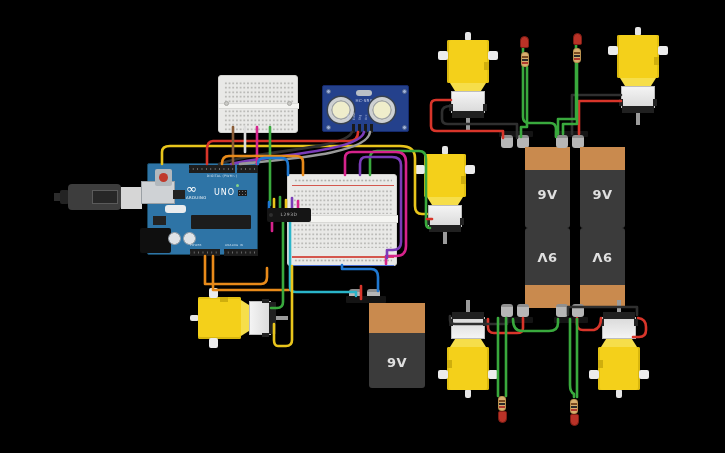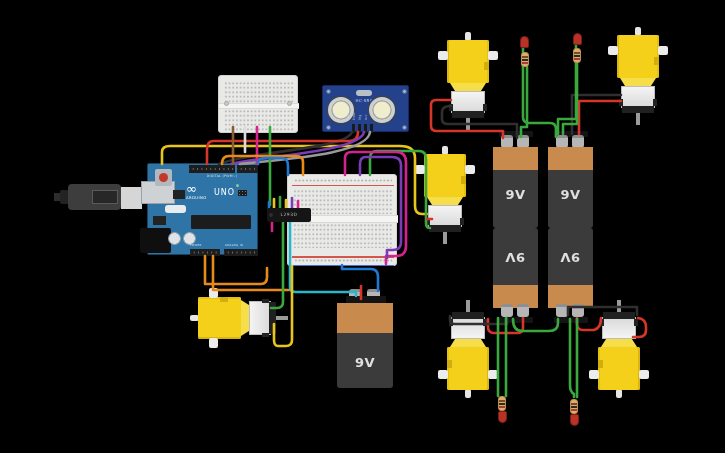--- a/index.html
+++ b/index.html
@@ -71,21 +71,21 @@
   .screw{position:absolute;width:5px;height:5px;border-radius:50%;background:#9db0d8;border:1px solid #55688f;}
   .slot{position:absolute;left:33px;top:4px;width:16px;height:6px;background:#b9bfc6;border-radius:3px;}
   .xducer{position:absolute;top:11px;width:26px;height:26px;border-radius:50%;background:#efedcb;
           border:3px solid #cdd0d3;box-shadow:0 0 0 1.5px #39424f,inset 0 0 0 1.5px #9fa3a7;}
   .s-model{position:absolute;left:0;right:0;top:12px;text-align:center;color:#cdd5ee;font-size:4px;letter-spacing:.3px;}
   .spin{position:absolute;top:38px;width:2.5px;height:9px;background:#1a1a1a;}
   .spin-lbl{position:absolute;top:30px;width:10px;color:#c8d2ee;font-size:3px;
             transform:rotate(-90deg);transform-origin:left bottom;white-space:nowrap;}
 
   
-  .bat-body{position:absolute;background:var(--battery-dark);border-radius:3px;}
+  .bat-body{position:absolute;background:var(--battery-dark);border-radius:3px;margin-left:32px;}
   .bat-band{position:absolute;left:0;right:0;background:var(--battery-band);}
   .bat-plate{position:absolute;background:#141414;border-radius:1px;}
   .bat-term{position:absolute;width:12px;height:13px;background:#b6b6b6;border-radius:3px;border-top:3px solid #8f8f8f;}
   .bat-label{position:absolute;left:0;right:0;text-align:center;color:#e0e0e0;
              font-size:13px;font-weight:bold;letter-spacing:.5px;}
   .flip{display:inline-block;transform:rotate(180deg);}
 
   
   .motor{position:absolute;width:60px;height:100px;z-index:1;}
   .rot180{transform:rotate(180deg);}

